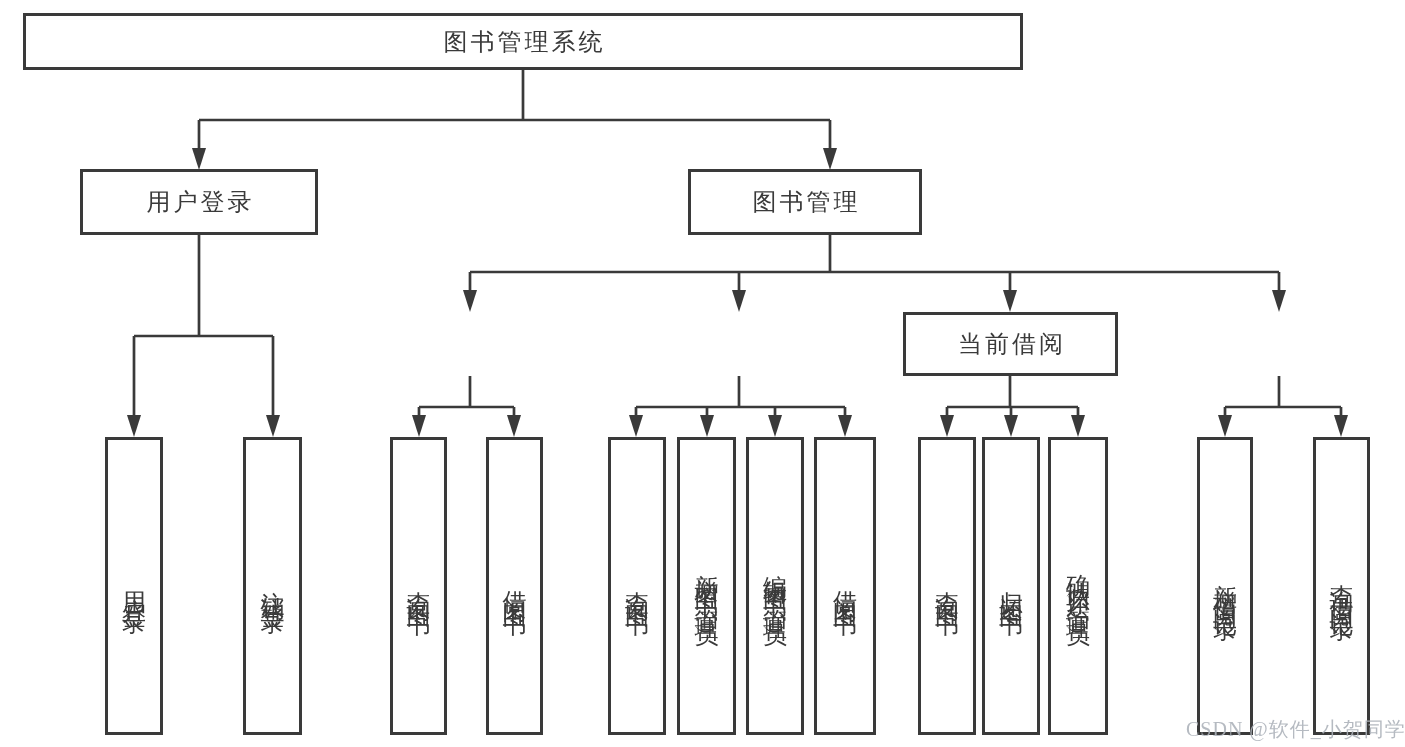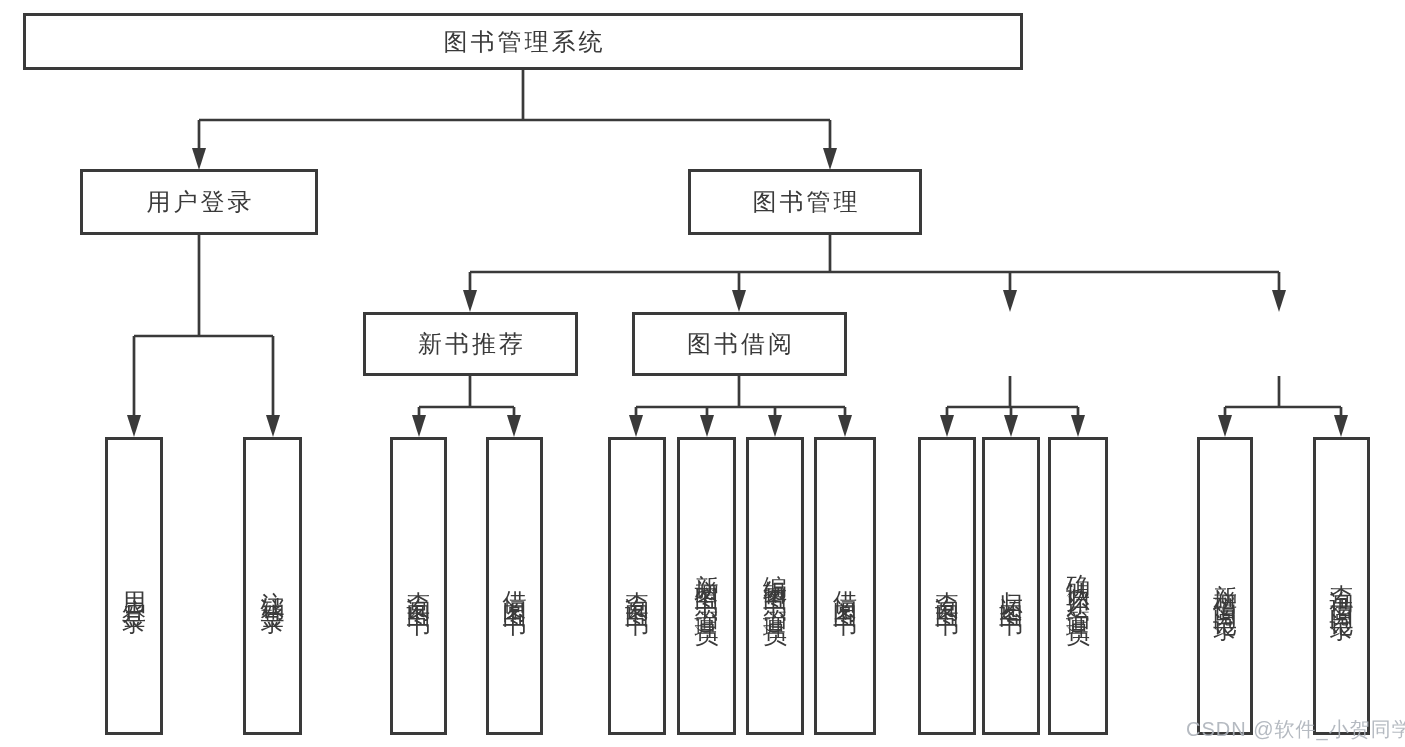--- a/index.html
+++ b/index.html
@@ -1,21 +1,21 @@
 <!DOCTYPE html>
 <html><head>
 <meta charset="utf-8">
 <style>
   html,body{margin:0;padding:0;background:#ffffff;}
   .canvas{
     position:relative;
     width:1405px;height:747px;
     background:#ffffff;
     overflow:hidden;
-    font-family:Liberation Sans, sans-serif;
+    font-family:Liberation Serif, serif;
     border-radius:21px;
   }
   .connectors{position:absolute;left:0;top:0;z-index:1;}
   .box{
     position:absolute;
     box-sizing:border-box;
     background:#ffffff;
     border:3px solid #3a3a3a;
     display:flex;
     align-items:center;
@@ -89,25 +89,22 @@
     <span>图书管理系统</span>
   </div>
 
   <div class="box h" style="left:80px;top:169px;width:238px;height:66px">
     <span>用户登录</span>
   </div>
   <div class="box h" style="left:688px;top:169px;width:234px;height:66px">
     <span>图书管理</span>
   </div>
 
-  <div class="box h" style="left:363px;top:312px;width:215px;height:64px">
-    <span>新书推荐</span>
-  </div>
-  <div class="box h" style="left:632px;top:312px;width:215px;height:64px">
-    <span>图书借阅</span>
+  <div class="box h" style="left:903px;top:312px;width:215px;height:64px">
+    <span>当前借阅</span>
   </div>
 
   <div class="box v" style="left:105px;top:437px;width:58px;height:298px">
     <span>用户登录</span>
   </div>
   <div class="box v" style="left:243px;top:437px;width:59px;height:298px">
     <span>注销登录</span>
   </div>
 
   <div class="box v" style="left:390px;top:437px;width:57px;height:298px">

